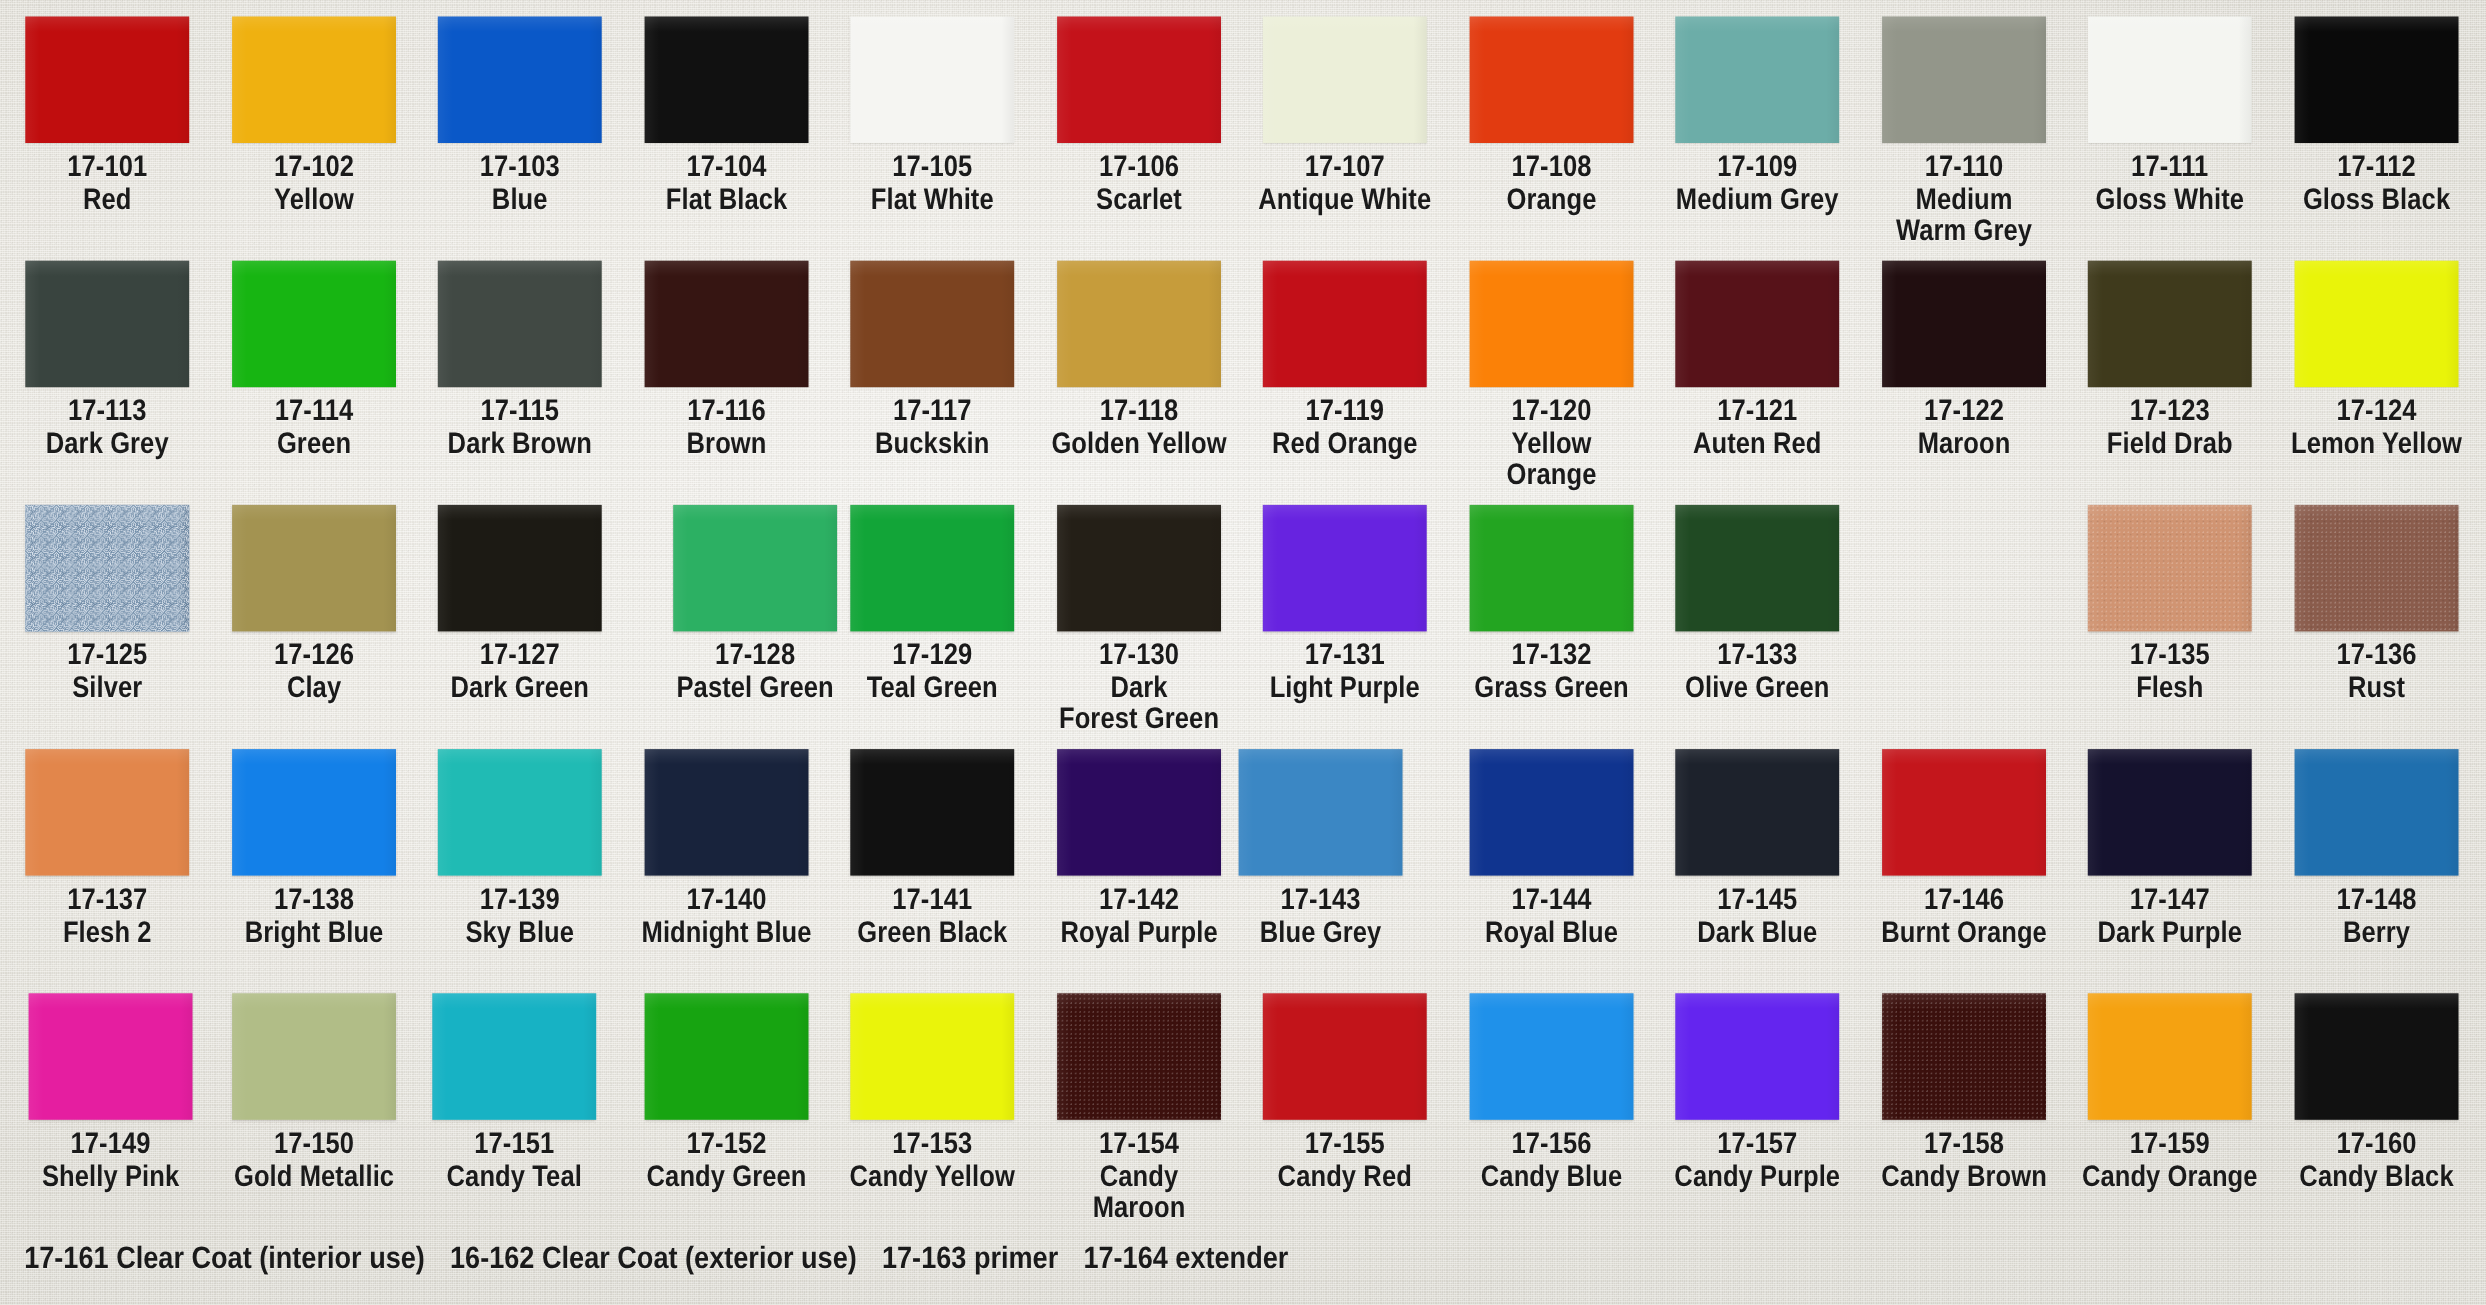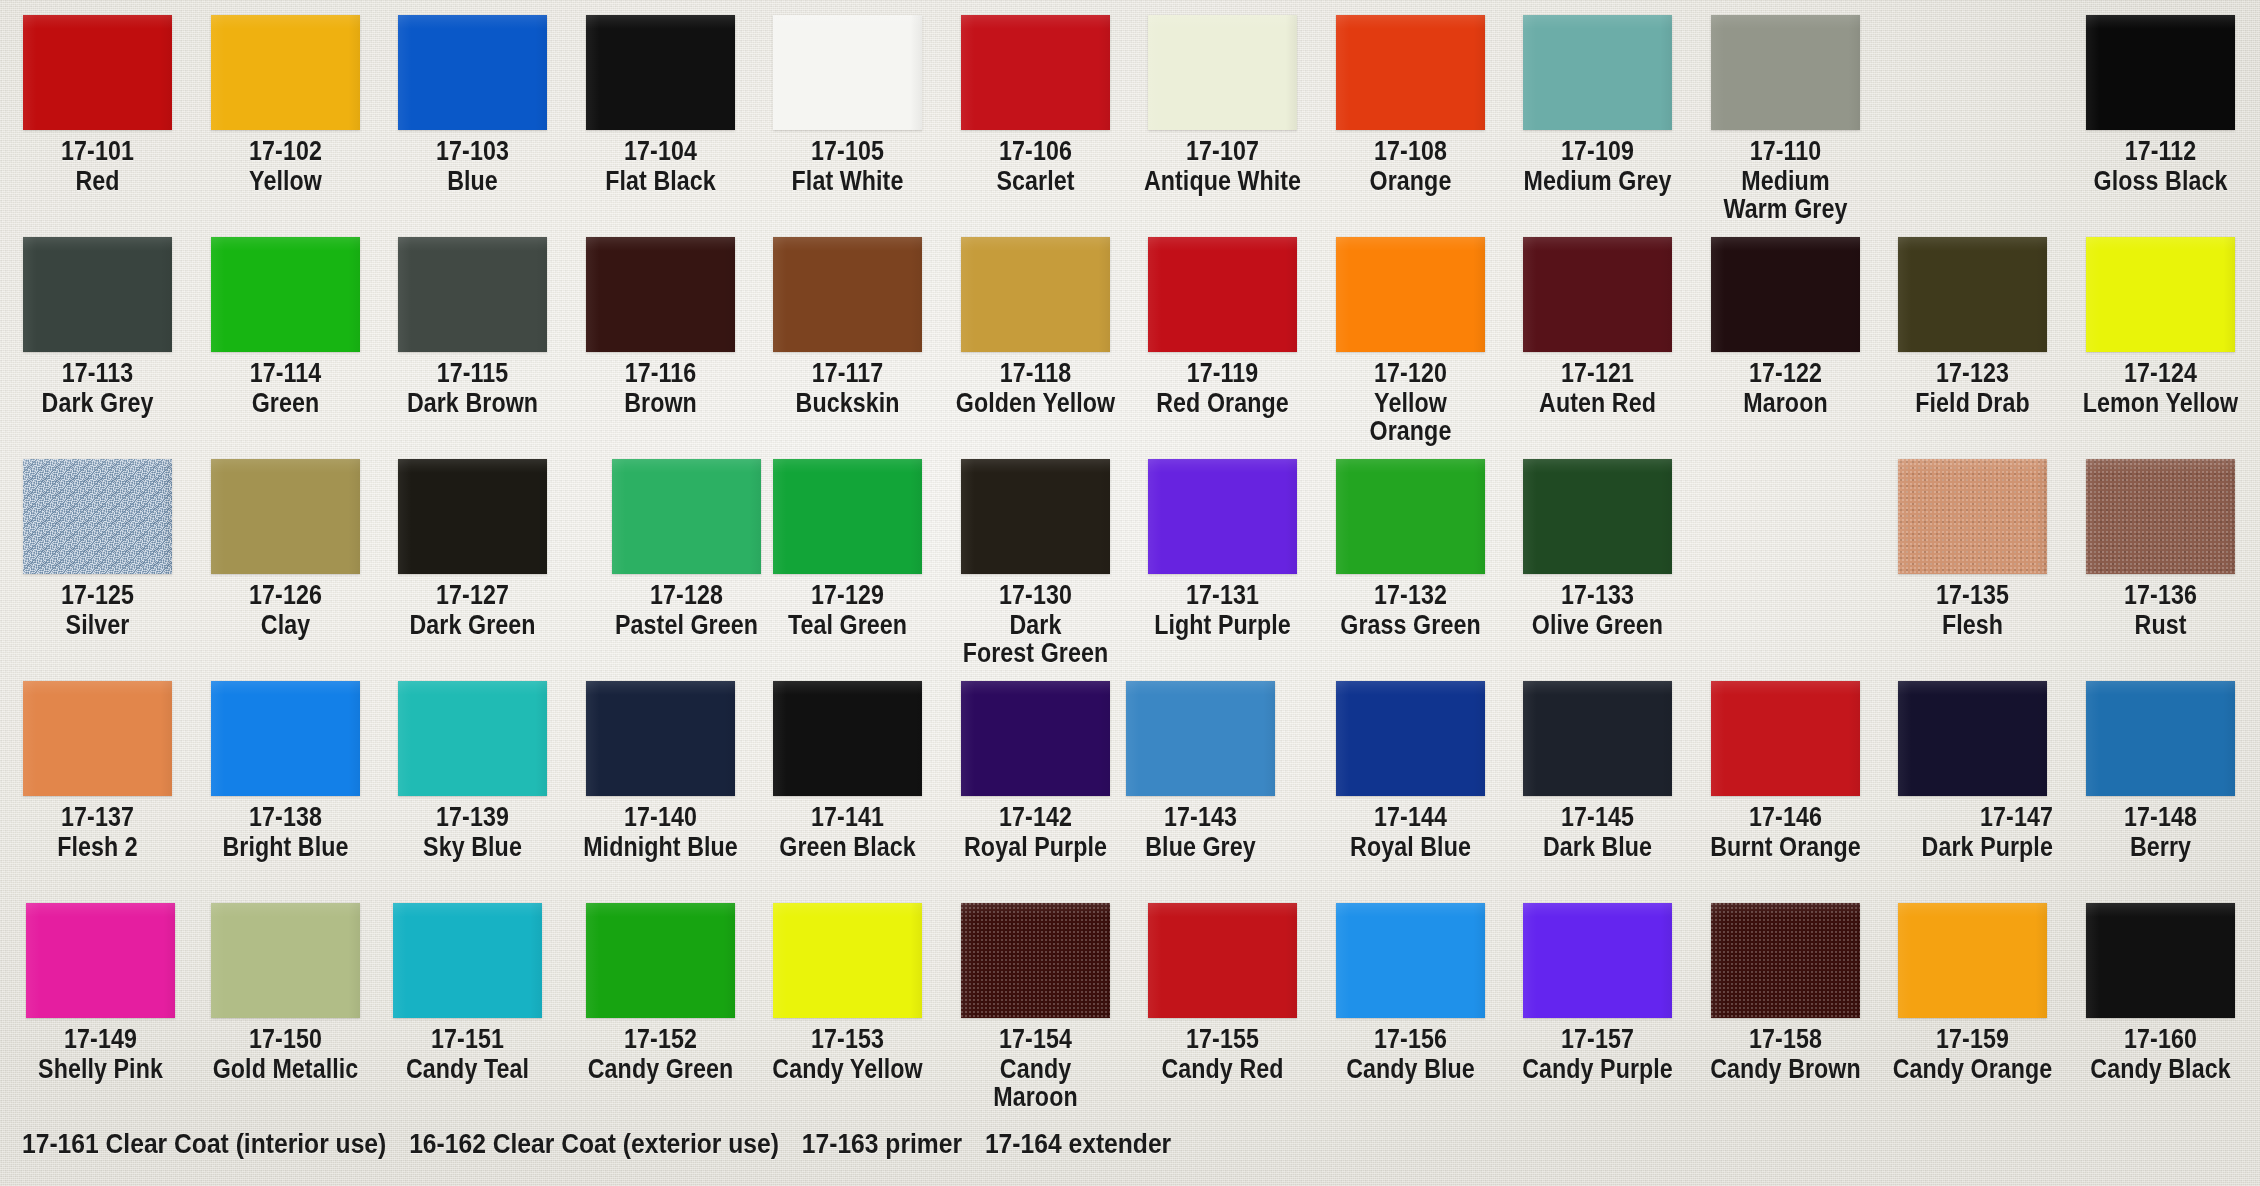--- a/index.html
+++ b/index.html
@@ -191,20 +191,25 @@
         <div class="swatch-chip" title="Medium Grey" style="background: rgb(108, 173, 168);"></div>
         <span class="swatch-code">17-109</span>
         <span class="swatch-name">Medium Grey</span>
       </div>
       <div class="swatch-cell" style="left: 1691.5px;">
         <div class="swatch-chip" title="Medium Warm Grey" style="background: rgb(147, 150, 138);"></div>
         <span class="swatch-code">17-110</span>
         <span class="swatch-name">Medium
 Warm Grey</span>
       </div>
+      <div class="swatch-cell" style="left: 1879px;">
+        <div class="swatch-chip" title="Gloss White" style="background: rgb(244, 245, 241);"></div>
+        <span class="swatch-code">17-111</span>
+        <span class="swatch-name">Gloss White</span>
+      </div>
       <div class="swatch-cell" style="left: 2066.5px;">
         <div class="swatch-chip" title="Gloss Black" style="background: rgb(10, 10, 10);"></div>
         <span class="swatch-code">17-112</span>
         <span class="swatch-name">Gloss Black</span>
       </div>
     </div>
     <div class="swatch-row">
       <div class="swatch-cell" style="left: 4px;">
         <div class="swatch-chip" title="Dark Grey" style="background: rgb(57, 68, 63);"></div>
         <span class="swatch-code">17-113</span>
@@ -368,21 +373,21 @@
       <div class="swatch-cell" style="left: 1504px;">
         <div class="swatch-chip" title="Dark Blue" style="background: rgb(29, 34, 44);"></div>
         <span class="swatch-code">17-145</span>
         <span class="swatch-name">Dark Blue</span>
       </div>
       <div class="swatch-cell" style="left: 1691.5px;">
         <div class="swatch-chip" title="Burnt Orange" style="background: rgb(196, 22, 28);"></div>
         <span class="swatch-code">17-146</span>
         <span class="swatch-name">Burnt Orange</span>
       </div>
-      <div class="swatch-cell" style="left: 1879px; text-align: right;">
+      <div class="swatch-cell" style="left: 1879px;">
         <div class="swatch-chip" title="Dark Purple" style="background: rgb(21, 18, 46);"></div>
         <span class="swatch-code">17-147</span>
         <span class="swatch-name">Dark Purple</span>
       </div>
       <div class="swatch-cell" style="left: 2066.5px;">
         <div class="swatch-chip" title="Berry" style="background: rgb(31, 111, 174);"></div>
         <span class="swatch-code">17-148</span>
         <span class="swatch-name">Berry</span>
       </div>
     </div>

